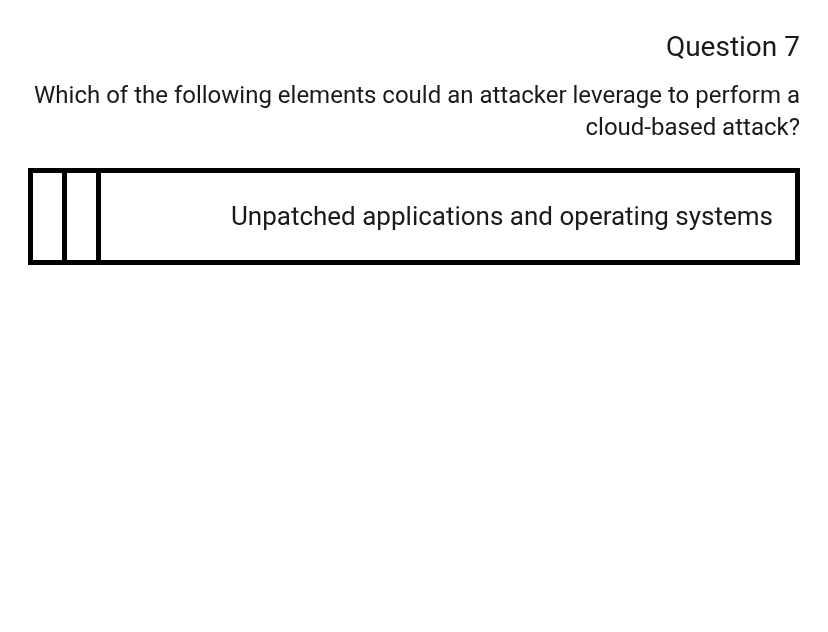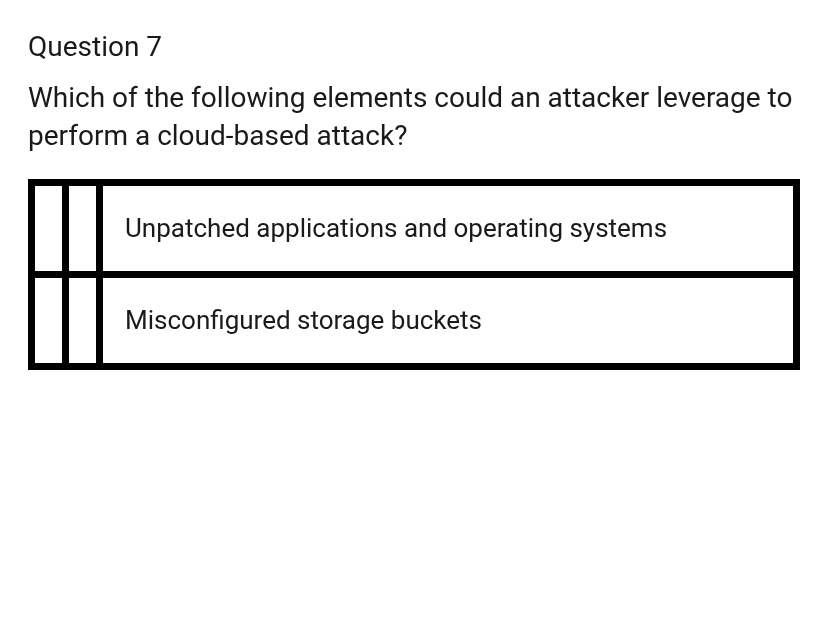--- a/index.html
+++ b/index.html
@@ -1,46 +1,47 @@
 <!DOCTYPE html>
 <html><head>
   <meta charset="utf-8">
   <style>
     * {
       margin: 0;
       padding: 0;
       box-sizing: border-box;
+      text-align: right;
     }
     body {
       font-family: -apple-system, BlinkMacSystemFont, "Segoe UI", Roboto, Helvetica, Arial, sans-serif;
       background: #ffffff;
       padding: 30px 28px;
       width: 828px;
       color: #1a1a1a;
     }
     .question-header {
       font-size: 28px;
       font-weight: 400;
       margin-bottom: 16px;
       color: #1a1a1a;
     }
     .question-text {
-      font-size: 28px;
+      font-size: 24px;
       font-weight: 400;
       line-height: 1.35;
       margin-bottom: 24px;
       color: #1a1a1a;
     }
     .options-table {
       border-collapse: collapse;
       width: 100%;
       border: 1px solid #d0d0d0;
     }
     .options-table td {
-      border: 7px solid #000000;
+      border: 5px solid #000000;
       vertical-align: middle;
     }
     .options-table tr {
       height: 92px;
     }
     .narrow-cell-1 {
       width: 34px;
     }
     .narrow-cell-2 {
       width: 34px;
@@ -60,19 +61,14 @@
 
 <div class="question-text">Which of the following elements could an attacker leverage to perform a cloud-based attack?</div>
 
 <table class="options-table">
   <tbody>
       <tr>
     <td class="narrow-cell-1"></td>
     <td class="narrow-cell-2"></td>
     <td class="option-text-cell">Unpatched applications and operating systems</td>
   </tr>
-  <tr>
-    <td class="narrow-cell-1"></td>
-    <td class="narrow-cell-2"></td>
-    <td class="option-text-cell">Misconfigured storage buckets</td>
-  </tr>
 </tbody>
   </table>
 
 </body></html>

